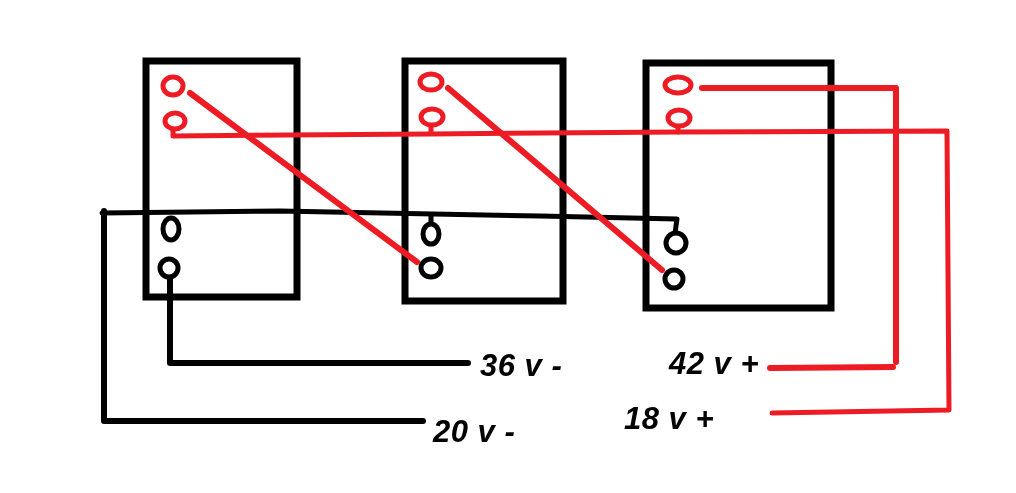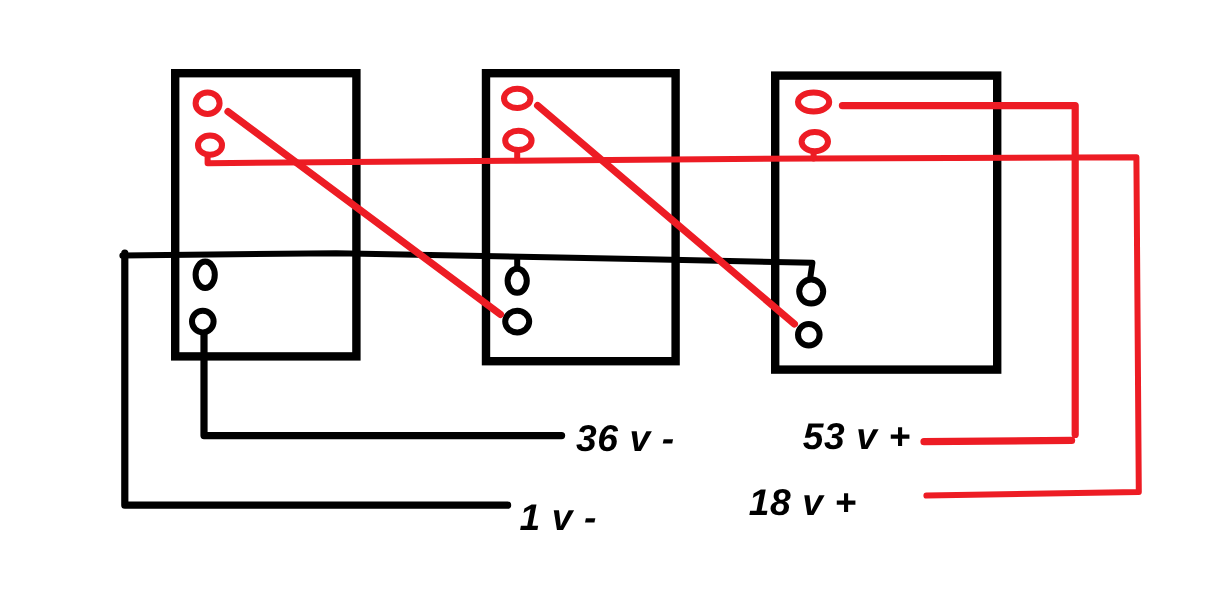--- a/index.html
+++ b/index.html
@@ -62,18 +62,18 @@
       <ellipse cx="173" cy="86" rx="10" ry="9" fill="#ffffff" stroke="#ed1c24" stroke-width="5"></ellipse>
       <ellipse cx="175" cy="121" rx="10" ry="8" fill="#ffffff" stroke="#ed1c24" stroke-width="5"></ellipse>
       <ellipse cx="431" cy="82" rx="11" ry="8" fill="#ffffff" stroke="#ed1c24" stroke-width="5"></ellipse>
       <ellipse cx="432" cy="117" rx="11" ry="8" fill="#ffffff" stroke="#ed1c24" stroke-width="5"></ellipse>
       <ellipse cx="678" cy="85" rx="13" ry="8" fill="#ffffff" stroke="#ed1c24" stroke-width="5"></ellipse>
       <ellipse cx="679" cy="118" rx="11" ry="8" fill="#ffffff" stroke="#ed1c24" stroke-width="5"></ellipse>
     </svg>
 
   <span class="vlabel" style="left:480px; top:350px;">36 v -</span>
 
-  <span class="vlabel" style="left:669px; top:348px;">53 v +</span>
+  <span class="vlabel" style="left:669px; top:348px;">42 v +</span>
 
-  <span class="vlabel" style="left:433px; top:416px;">1 v -</span>
+  <span class="vlabel" style="left:433px; top:416px;">20 v -</span>
 
   <span class="vlabel" style="left:624px; top:403px;">18 v +</span>
 </div>
 
 </body></html>

